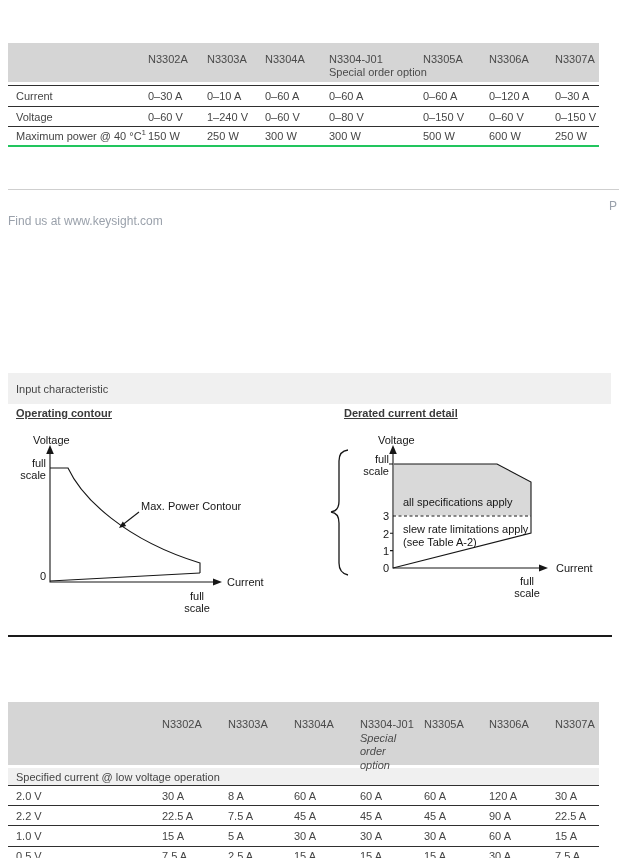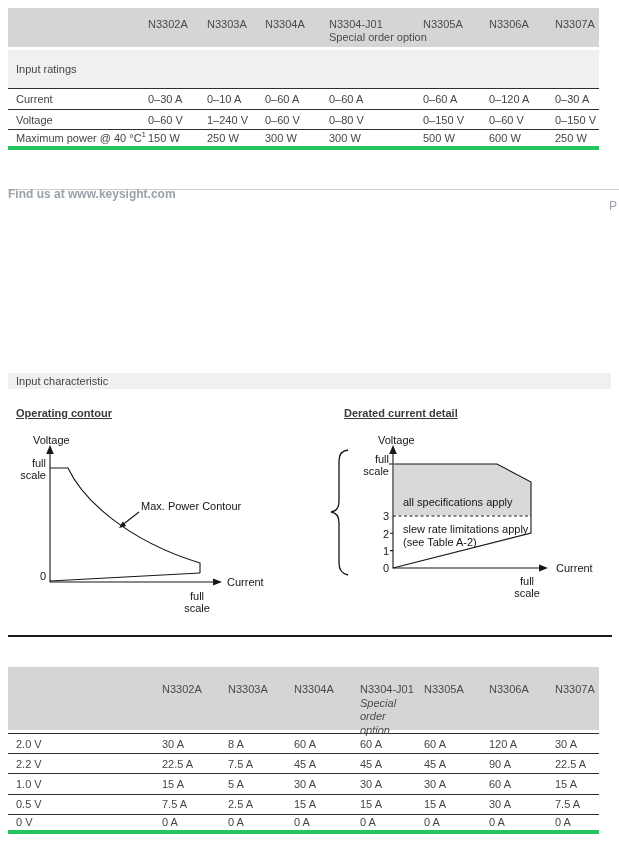--- a/index.html
+++ b/index.html
@@ -3,43 +3,43 @@
 <meta charset="utf-8">
 <style>
   html,body{margin:0;padding:0;}
   body{
     width:619px;height:858px;position:relative;background:#ffffff;
     font-family:"Liberation Sans", sans-serif;overflow:hidden;
     color:#454545;
   }
   .abs{position:absolute;}
   
-  .tbl{position:absolute;left:8px;right:20px;}
+  .tbl{position:absolute;left:8px;right:20px;margin-top:35px;}
   .grid1{display:grid;grid-template-columns:132px 59px 58px 64px 94px 66px 66px 1fr;padding-left:8px;box-sizing:border-box;}
   .grid2{display:grid;grid-template-columns:146px 66px 66px 66px 64px 65px 66px 1fr;padding-left:8px;box-sizing:border-box;}
   .thead{background:#d5d5d5;font-size:11px;color:#4a4a4a;}
   .thead1{height:39px;padding-top:10px;line-height:13px;}
   .thead2{height:63px;padding-top:16px;line-height:13.5px;}
   .thead .sub{display:block;white-space:nowrap;}
   .thead2 .sub{white-space:normal;font-style:italic;}
   .gap3{height:3px;}
   .sectband{background:#f0f0f0;font-size:11px;color:#454545;display:flex;align-items:center;padding-left:8px;box-sizing:border-box;}
   .sect1{height:38px;}
   .sect2{height:17px;}
   .trow{border-top:1px solid #2f2f2f;font-size:11px;color:#454545;align-items:center;white-space:nowrap;}
   .trow1{height:20.7px;}
   .trow2{height:20.2px;}
-  .tbl-bottom-border{border-bottom:4px solid #22c55e;}
+  .tbl-bottom-border{border-bottom:2px solid #22c55e;}
   sup{font-size:8px;vertical-align:super;line-height:0;}
   
   .footer-rule{position:absolute;top:189px;left:8px;right:0;height:1px;background:#cfcfcf;}
-  .footer-text{position:absolute;top:187px;left:8px;font-size:12px;color:#9aa1ab;font-weight:bold;}
+  .footer-text{position:absolute;top:214px;left:8px;font-size:12px;color:#9aa1ab;}
   .footer-page{position:absolute;top:199px;right:2px;font-size:12px;color:#9aa1ab;}
   
-  .charband{position:absolute;top:373px;left:8px;right:8px;height:16px;}
+  .charband{position:absolute;top:373px;left:8px;right:8px;height:31px;}
   .chart-title{position:absolute;top:407px;font-size:11px;font-weight:bold;color:#3a3a3a;text-decoration:underline;}
   .divider{position:absolute;top:635px;left:8px;right:7px;height:1.5px;background:#1a1a1a;}
   svg text{font-family:"Liberation Sans", sans-serif;font-size:11px;fill:#161616;}
   svg .ln{stroke:#161616;stroke-width:1.1;fill:none;}
   svg .ah{fill:#161616;stroke:none;}
 </style>
 </head>
 <body>
 
 <div class="tbl" style="top:8px;">
@@ -47,23 +47,20 @@
     <div></div>
     <div><span>N3302A</span></div>
     <div><span>N3303A</span></div>
     <div><span>N3304A</span></div>
     <div><span>N3304-J01</span><span class="sub">Special order option</span></div>
     <div><span>N3305A</span></div>
     <div><span>N3306A</span></div>
     <div><span>N3307A</span></div>
   </div>
   <div class="gap3"></div>
-  <div class="sectband sect1">
-      <span>Input ratings</span>
-    </div>
   <div class="grid1 trow trow1">
     <div><span>Current</span><sup></sup></div>
     <div>0–30 A</div>
     <div>0–10 A</div>
     <div>0–60 A</div>
     <div>0–60 A</div>
     <div>0–60 A</div>
     <div>0–120 A</div>
     <div>0–30 A</div>
   </div>
@@ -148,20 +145,23 @@
     <div></div>
     <div><span>N3302A</span></div>
     <div><span>N3303A</span></div>
     <div><span>N3304A</span></div>
     <div><span>N3304-J01</span><span class="sub">Special order</span><span class="sub">option</span></div>
     <div><span>N3305A</span></div>
     <div><span>N3306A</span></div>
     <div><span>N3307A</span></div>
   </div>
   <div class="gap3"></div>
+  <div class="sectband sect2">
+      <span>Specified current @ low voltage operation</span>
+    </div>
   <div class="grid2 trow trow2">
     <div>2.0 V</div>
     <div>30 A</div>
     <div>8 A</div>
     <div>60 A</div>
     <div>60 A</div>
     <div>60 A</div>
     <div>120 A</div>
     <div>30 A</div>
   </div>

